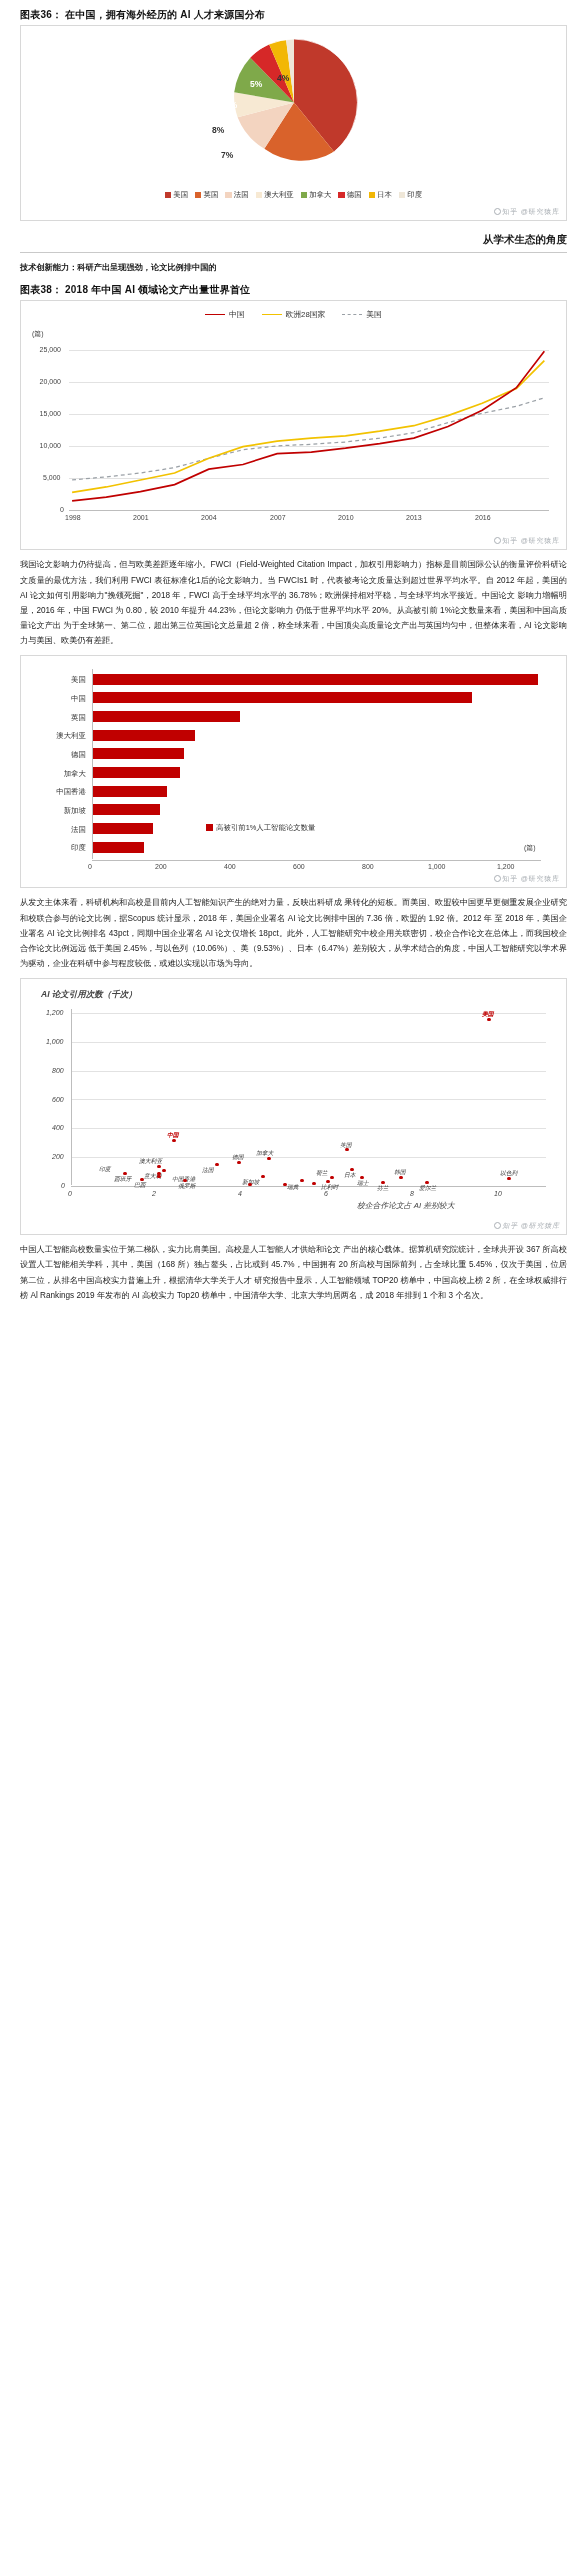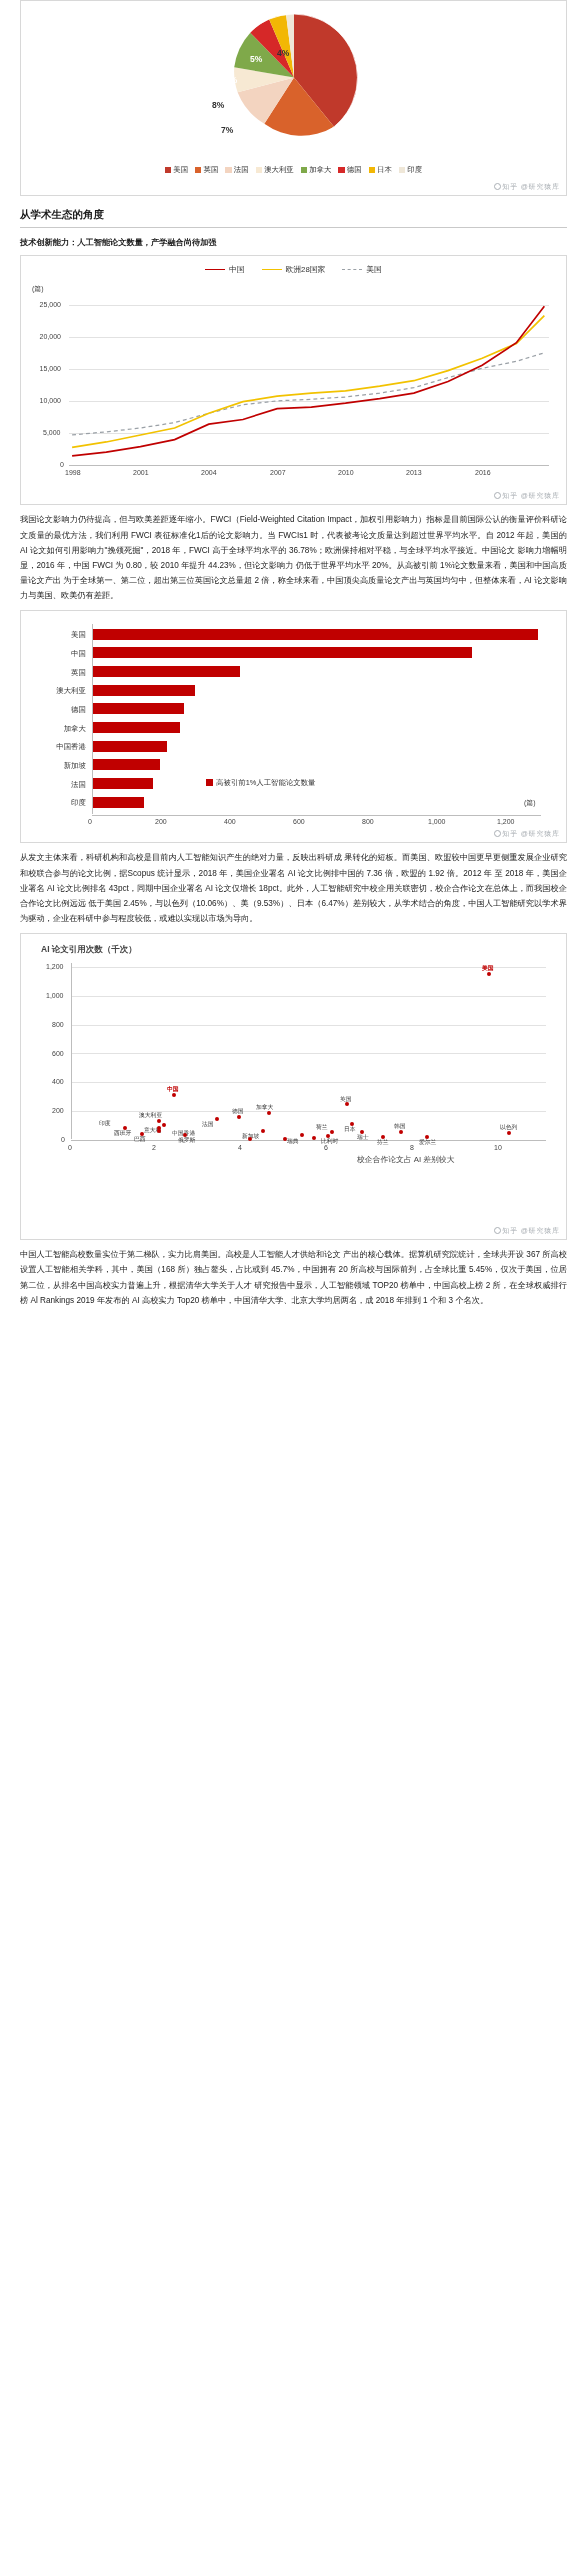--- a/index.html
+++ b/index.html
@@ -33,21 +33,21 @@
     margin: 7px 0;
     color: #222;
   }
   p.bold-lead {
     font-size: 8.2px;
     font-weight: bold;
     line-height: 1.8;
     margin: 7.8px 0 4.7px 0;
   }
   .section-head {
-    text-align: left;
+    text-align: right;
     font-size: 10.5px;
     font-weight: bold;
     margin: 12.4px 0 4.7px 0;
   }
   .section-rule {
     border: none;
     border-top: 0.8px solid #c9c9c9;
     margin: 3.1px 0 7.8px 0;
   }
 
@@ -126,35 +126,36 @@
   .hbar-lbl { position: absolute; font-size: 7.4px; color: #333; text-align: right; }
   .f40-legend {
     position: absolute;
     font-size: 7.4px;
     color: #333;
     display: flex; align-items: center; gap: 3.1px;
   }
   .f40-legend .sw { width: 7px; height: 7px; background: #c00000; display:inline-block;}
 
   
-  #fig42 { height: 307px; }
+  #fig42 { height: 257px; font-style: italic; }
   .dot {
     position: absolute;
     width: 3.9px; height: 3.9px;
     background: #c00000;
     border-radius: 50%;
   }
   .dot-lbl { position: absolute; font-size: 5.8px; color: #333; white-space: nowrap; }
   .grid-l { position: absolute; border-top: 0.8px solid #e2e2e2; left: 0; right: 0; }
 </style>
 </head>
 <body>
 
 <div class="page">
 
+  <div class="fig-title">图表36： 在中国，拥有海外经历的 AI 人才来源国分布</div>
   <div class="fig-box" id="fig36">
     <div class="pie-wrap">
       <svg class="pie" viewBox="0 0 200 200">
 
         <path d="M100,100 L100,10 A90,90 0 0,1 156.8,169.9 Z" fill="#c0392b"></path>
 
         <path d="M100,100 L156.8,169.9 A90,90 0 0,1 57.9,165.7 Z" fill="#d9622b"></path>
 
         <path d="M100,100 L57.9,165.7 A90,90 0 0,1 20.0,121.0 Z" fill="#f3d4c0"></path>
 
@@ -210,22 +211,23 @@
           <span class="sw" style="background:#efe7d8"></span>
           <span>印度</span>
         </span>
     </div>
     <div class="wm"><span class="wm-circ"></span><span>知乎 @研究猿库</span></div>
   </div>
 
   <div class="section-head">从学术生态的角度</div>
   <hr class="section-rule">
 
-  <p class="bold-lead">技术创新能力：人工智能论文数量，产学融合尚待加强</p>
-
+  <p class="bold-lead">技术创新能力：科研产出呈现强劲，论文比例排中国的</p>
+
+  <div class="fig-title">图表38： 2018 年中国 AI 领域论文产出量世界首位</div>
   <div class="fig-box" id="fig38">
     <div class="f38-legend">
       <span class="li">
           <span class="ln" style="border-top-color:#c00000"></span>
           <span>中国</span>
         </span>
       <span class="li">
           <span class="ln" style="border-top-color:#f2c200"></span>
           <span>欧洲28国家</span>
         </span>

